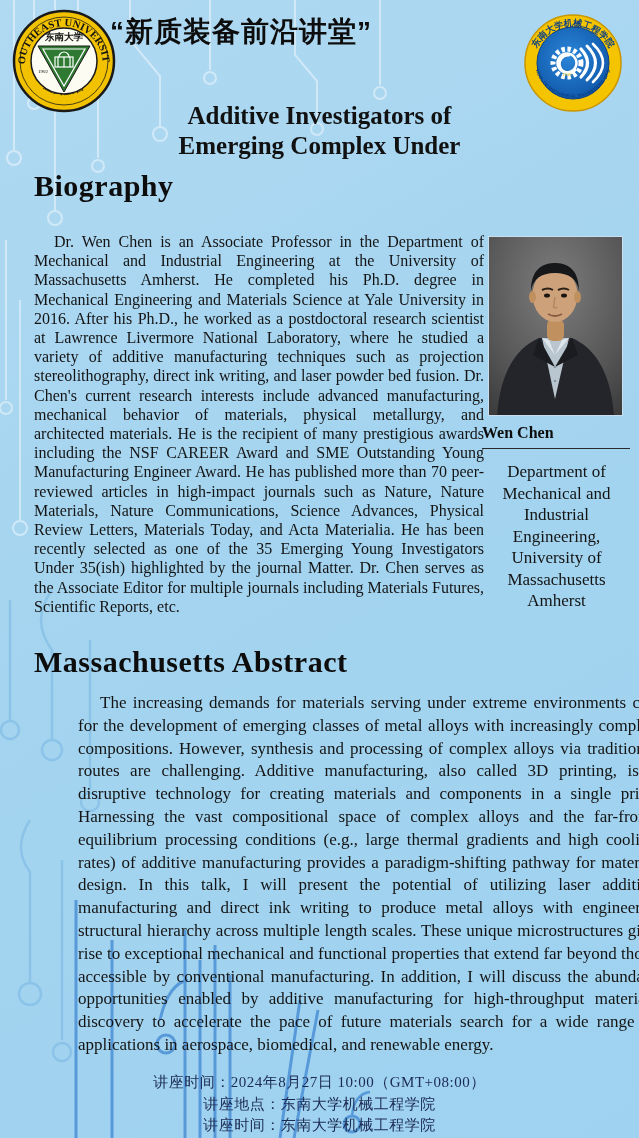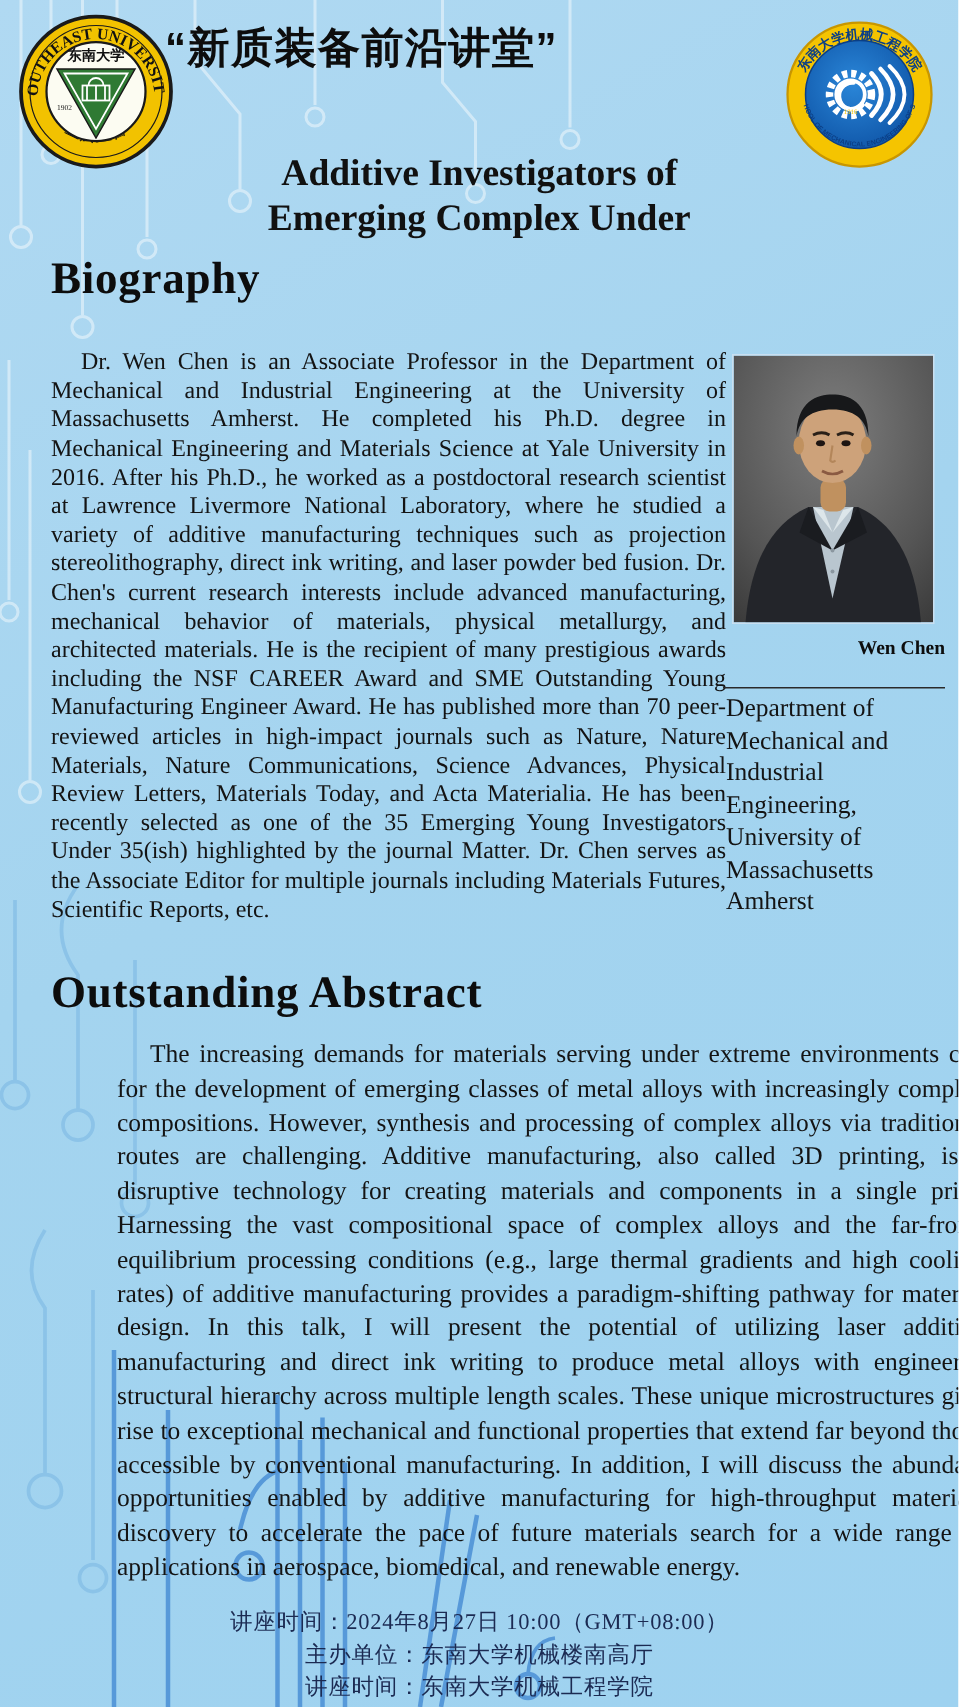--- a/index.html
+++ b/index.html
@@ -42,26 +42,26 @@
     position:absolute; top:692px; left:34px; width:579px;
     font-size:17px; line-height:22.8px; text-align:justify; color:#141414;
     text-indent:22px;
     margin-left:44px;
   }
 
   
   .photo { position:absolute; left:489px; top:237px; width:133px; height:178px;
     outline:1px solid #c9dff0; }
   .speaker-name {
-    position:absolute; left:482px; top:424px; width:148px; text-align:right;
-    font-weight:bold; font-size:13px; color:#0d0d0d; padding-bottom:18px;
+    position:absolute; left:482px; top:424px; width:148px; text-align:left;
+    font-weight:bold; font-size:16px; color:#0d0d0d; padding-bottom:6px;
     border-bottom:1.5px solid #2a2a2a;
   }
   .speaker-affil {
-    position:absolute; left:484px; top:461px; width:145px; 
+    position:absolute; left:484px; top:461px; width:145px; text-align:center;
     font-size:17px; line-height:21.5px; color:#141414;
   }
 
   
   .footer {
     position:absolute; top:1048px; left:0; width:100%; text-align:center;
     color:#1b2a52; font-size:15px; line-height:21.5px;margin-top:24px;
   }
   .footer div { letter-spacing:0.5px; }
 </style>
@@ -211,22 +211,22 @@
     <ellipse cx="75" cy="58.5" rx="3" ry="2" fill="#1d1512"></ellipse>
     <path d="M66 60 l-1.5 10 q1.5 1.8 3.5 0" stroke="#b3865a" stroke-width="1.4" fill="none"></path>
     <path d="M59 77 q7 4 14 0" stroke="#8a5a42" stroke-width="1.8" fill="none"></path>
     <circle cx="66" cy="130" r="1.3" fill="#8b97a0"></circle>
     <circle cx="66" cy="144" r="1.3" fill="#8b97a0"></circle>
   </svg>
 
   <div class="speaker-name">Wen Chen</div>
   <div class="speaker-affil">Department of Mechanical and Industrial Engineering, University of Massachusetts Amherst</div>
 
-  <h2 class="section-heading abs-heading">Outstanding Abstract</h2>
+  <h2 class="section-heading abs-heading">Massachusetts Abstract</h2>
   <p class="abs-text">The increasing demands for materials serving under extreme environments call for the development of emerging classes of metal alloys with increasingly complex compositions. However, synthesis and processing of complex alloys via traditional routes are challenging. Additive manufacturing, also called 3D printing, is a disruptive technology for creating materials and components in a single print. Harnessing the vast compositional space of complex alloys and the far-from-equilibrium processing conditions (e.g., large thermal gradients and high cooling rates) of additive manufacturing provides a paradigm-shifting pathway for material design. In this talk, I will present the potential of utilizing laser additive manufacturing and direct ink writing to produce metal alloys with engineered structural hierarchy across multiple length scales. These unique microstructures give rise to exceptional mechanical and functional properties that extend far beyond those accessible by conventional manufacturing. In addition, I will discuss the abundant opportunities enabled by additive manufacturing for high-throughput materials discovery to accelerate the pace of future materials search for a wide range of applications in aerospace, biomedical, and renewable energy.</p>
 
   <div class="footer">
     <div>讲座时间：2024年8月27日 10:00（GMT+08:00）</div>
-    <div>主办单位：东南大学机械楼南高厅</div>
+    <div>讲座地点：东南大学机械工程学院</div>
     <div>讲座时间：东南大学机械工程学院</div>
   </div>
 
 </div>
 
 </body></html>

